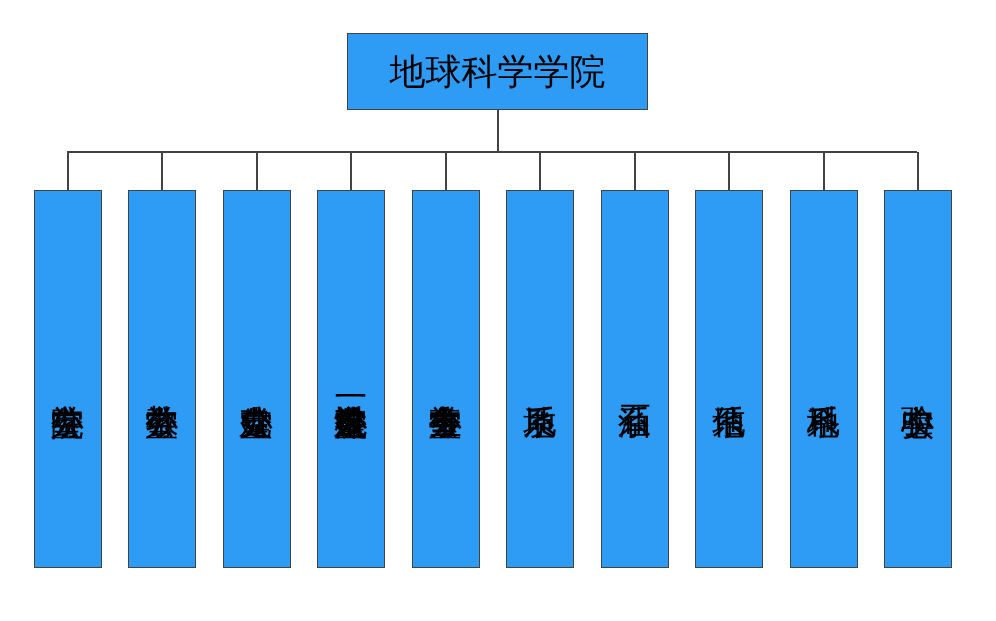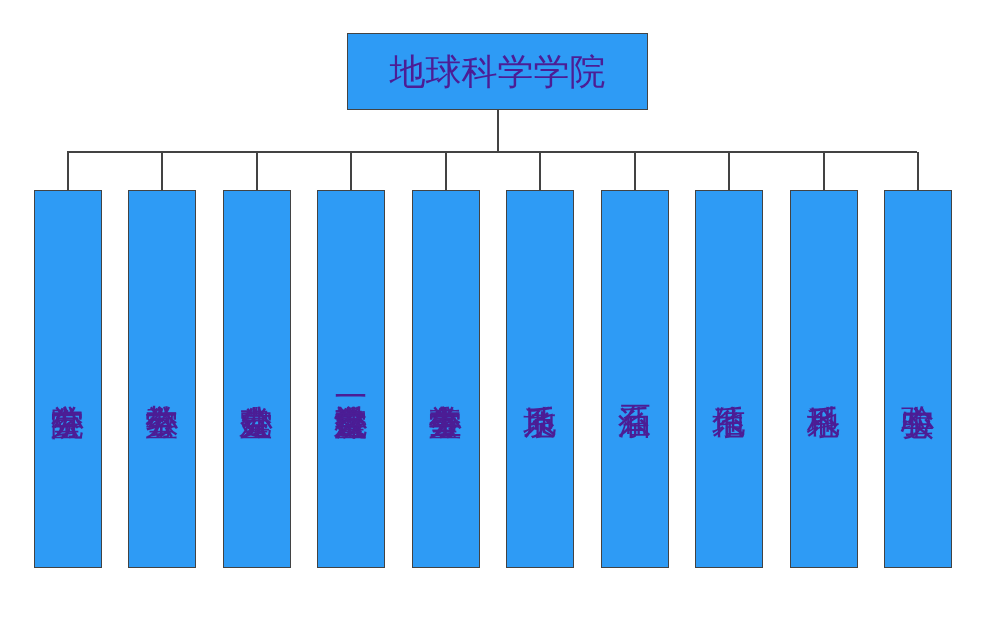--- a/index.html
+++ b/index.html
@@ -27,21 +27,21 @@
     pointer-events: none;
   }
   .node-box {
     position: absolute;
     box-sizing: border-box;
     background: #2E9BF5;
     border: 1px solid #434343;
     display: flex;
     align-items: center;
     justify-content: center;
-    color: #4c1d95;
+    color: #000000;
   }
   .root-node {
     left: 347px;
     top: 33px;
     width: 301px;
     height: 77px;
   }
   .root-label {
     font-size: 36px;
     line-height: 1;

